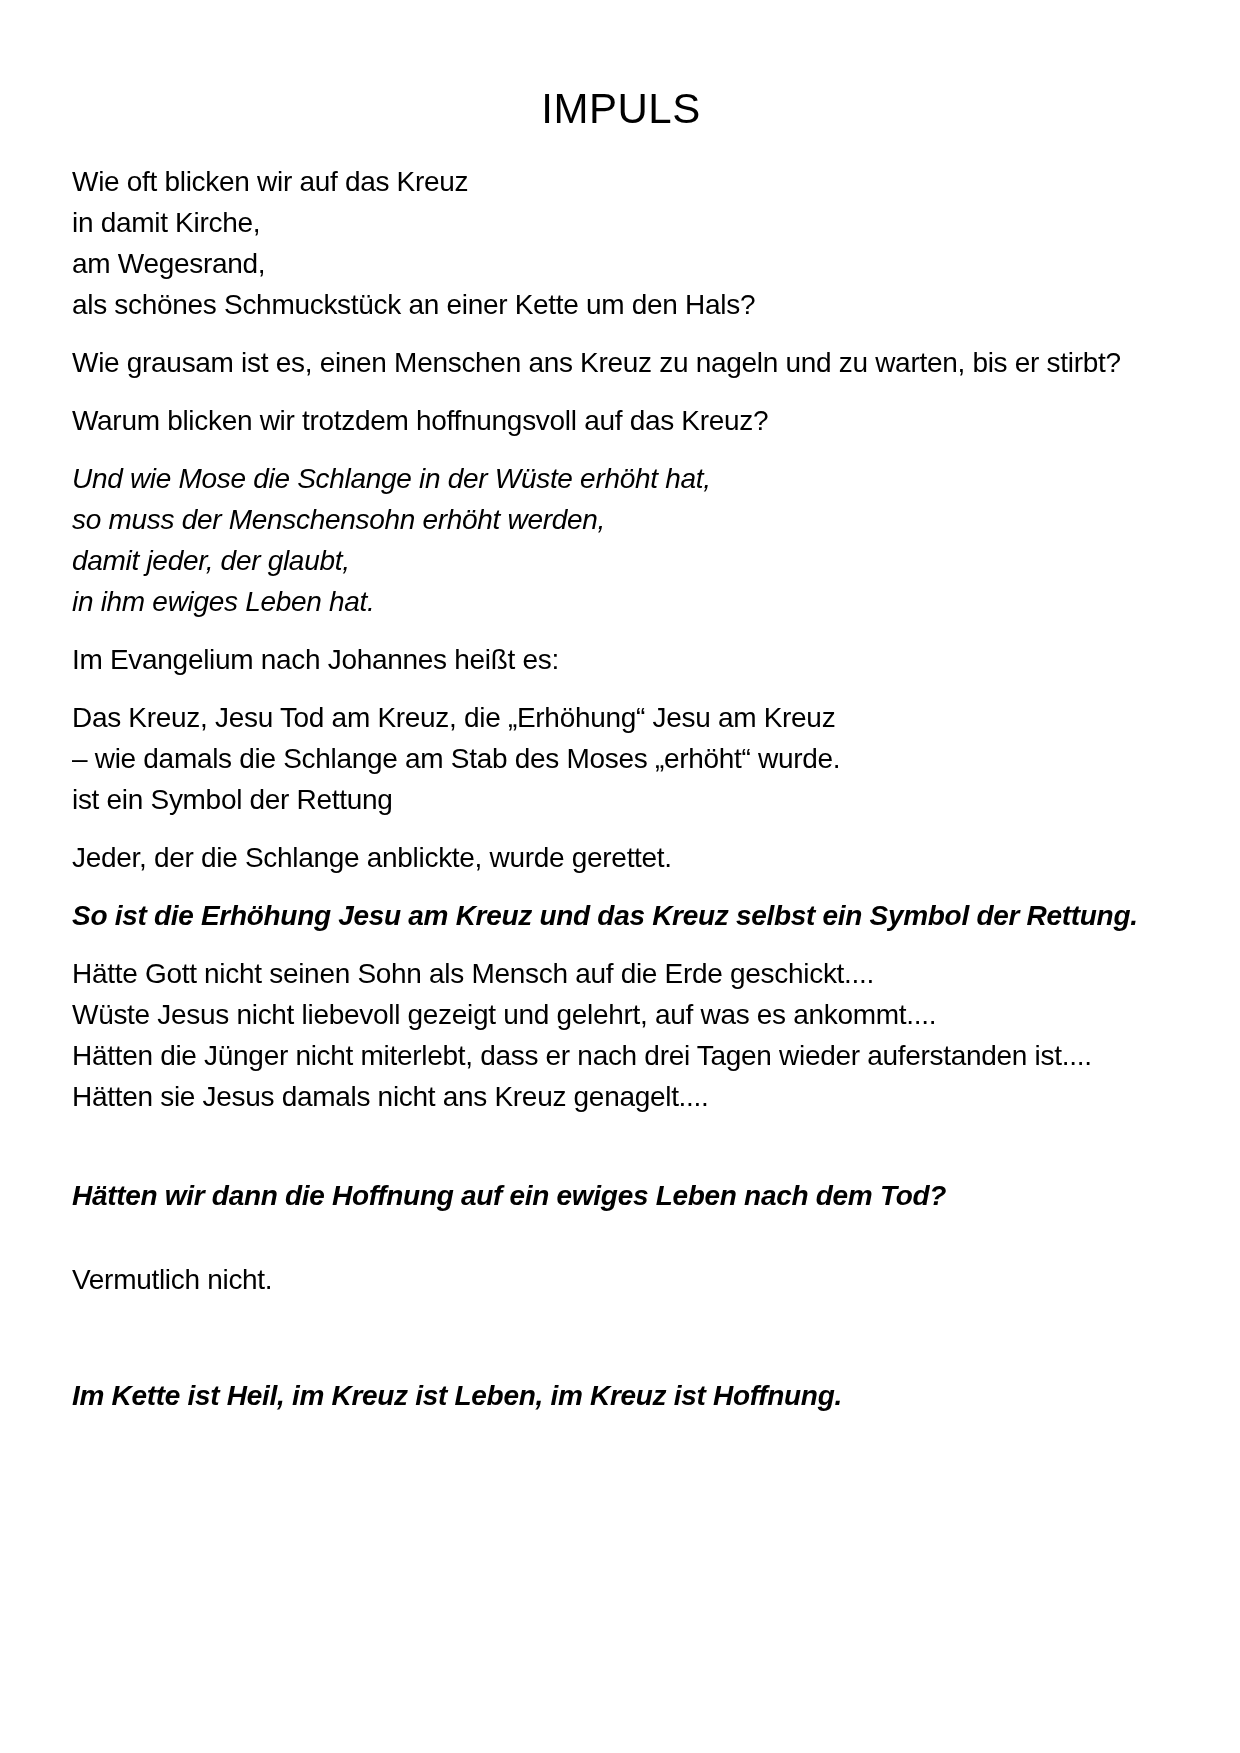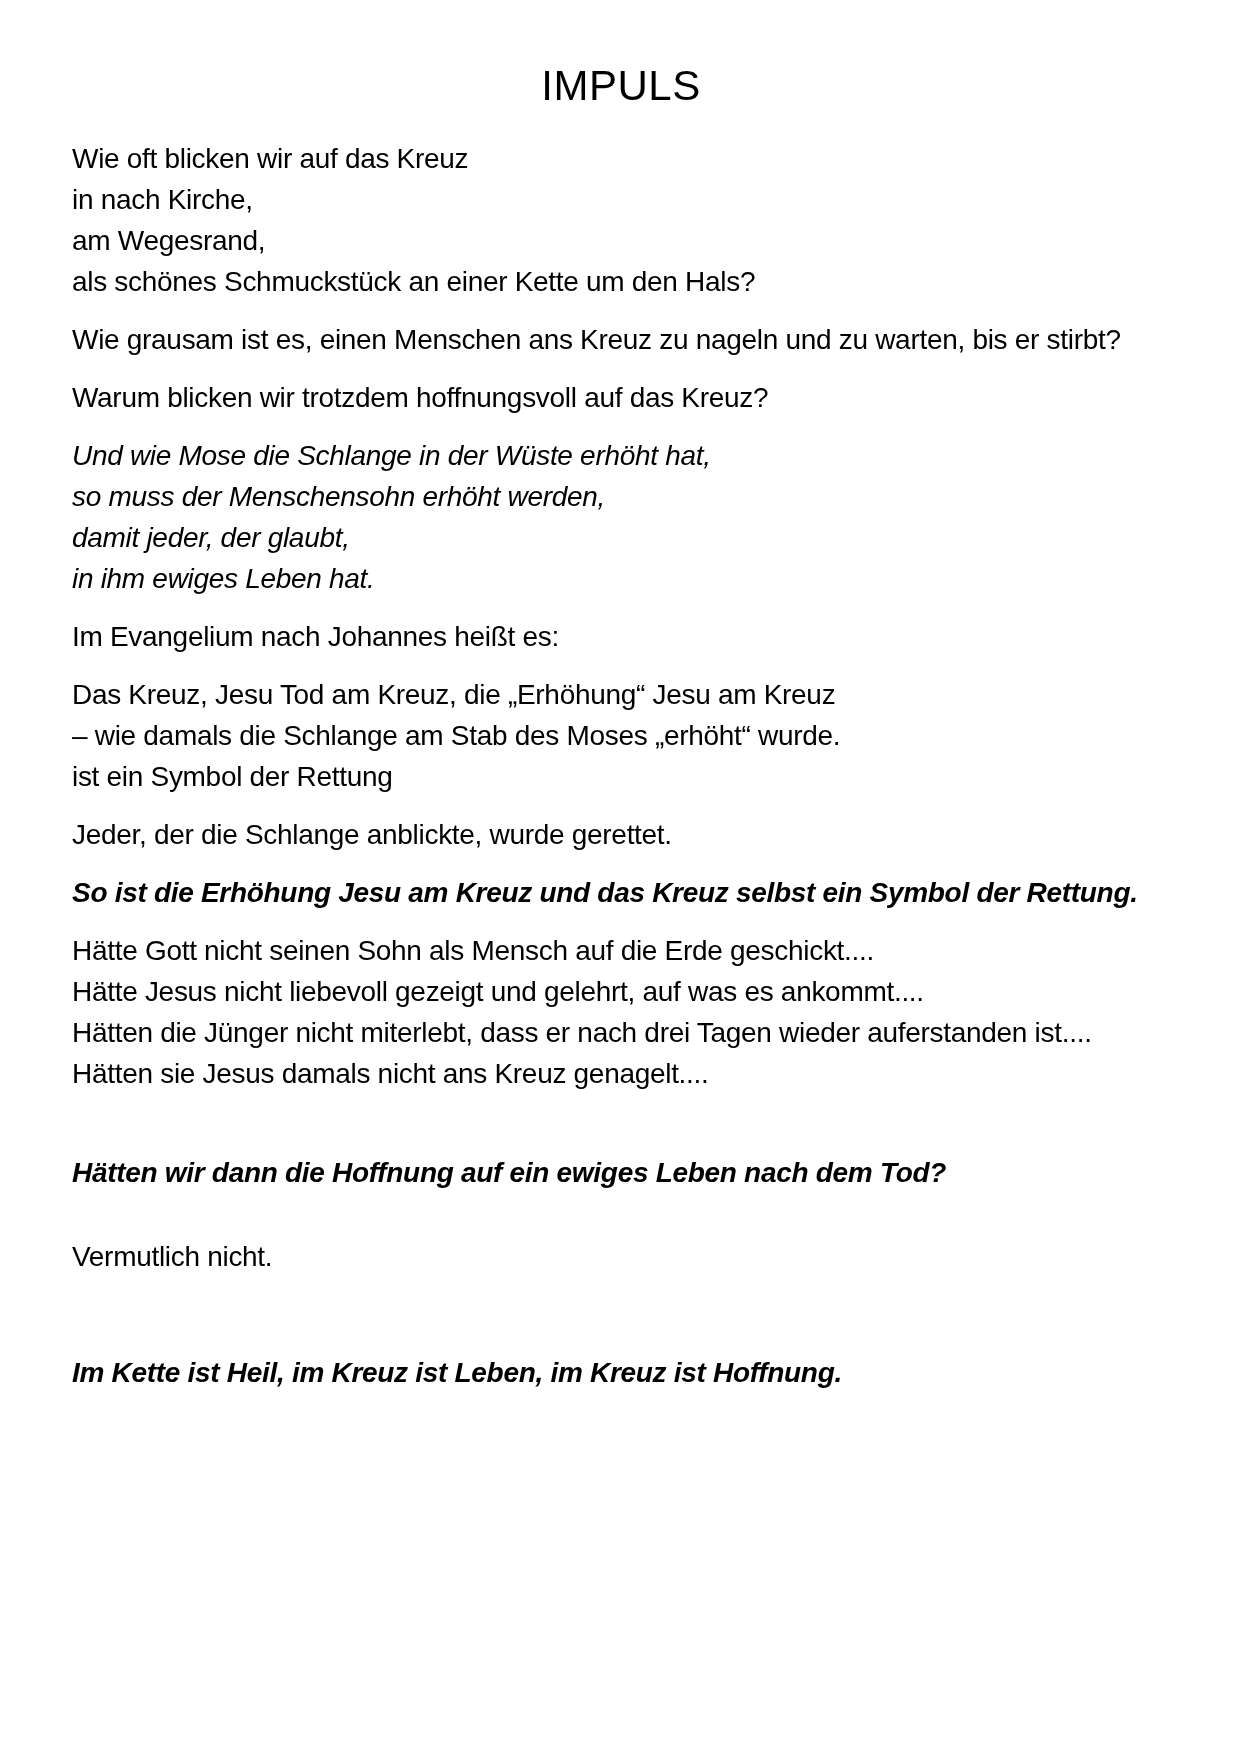--- a/index.html
+++ b/index.html
@@ -7,21 +7,21 @@
     padding: 0;
     background: #ffffff;
   }
   .page {
     position: relative;
     width: 1240px;
     height: 1753px;
     box-sizing: border-box;
     background: #ffffff;
     color: #000000;
-    padding: 60px 70px 0 72px;
+    padding: 83px 70px 0 72px;
     font-family: "Liberation Sans", sans-serif;
     font-size: 28px;
     line-height: 41px;
     letter-spacing: -0.3px;
     overflow: hidden;
     border-radius: 20px;
   }
   h1.doc-title {
     margin: 0 0 26px 0;
     font-size: 42px;
@@ -50,21 +50,21 @@
 </style>
 </head>
 <body>
 
 <div class="page">
 
   <h1 class="doc-title">IMPULS</h1>
 
   <p class="para">
     <span class="line">Wie oft blicken wir auf das Kreuz</span>
-    <span class="line">in nach Kirche,</span>
+    <span class="line">in damit Kirche,</span>
     <span class="line">am Wegesrand,</span>
     <span class="line">als schönes Schmuckstück an einer Kette um den Hals?</span>
   </p>
 
   <p class="para">
     <span class="line">Wie grausam ist es, einen Menschen ans Kreuz zu nageln und zu warten, bis er stirbt?</span>
   </p>
 
   <p class="para">
     <span class="line">Warum blicken wir trotzdem hoffnungsvoll auf das Kreuz?</span>
@@ -90,21 +90,21 @@
   <p class="para">
     <span class="line">Jeder, der die Schlange anblickte, wurde gerettet.</span>
   </p>
 
   <p class="para bold">
     <span class="line">So ist die Erhöhung Jesu am Kreuz und das Kreuz selbst ein Symbol der Rettung.</span>
   </p>
 
   <p class="para">
     <span class="line">Hätte Gott nicht seinen Sohn als Mensch auf die Erde geschickt....</span>
-    <span class="line">Hätte Jesus nicht liebevoll gezeigt und gelehrt, auf was es ankommt....</span>
+    <span class="line">Wüste Jesus nicht liebevoll gezeigt und gelehrt, auf was es ankommt....</span>
     <span class="line">Hätten die Jünger nicht miterlebt, dass er nach drei Tagen wieder auferstanden ist....</span>
     <span class="line">Hätten sie Jesus damals nicht ans Kreuz genagelt....</span>
   </p>
 
   <div class="spacer sp-a"></div>
 
   <p class="para bold">
     <span class="line">Hätten wir dann die Hoffnung auf ein ewiges Leben nach dem Tod?</span>
   </p>
 

